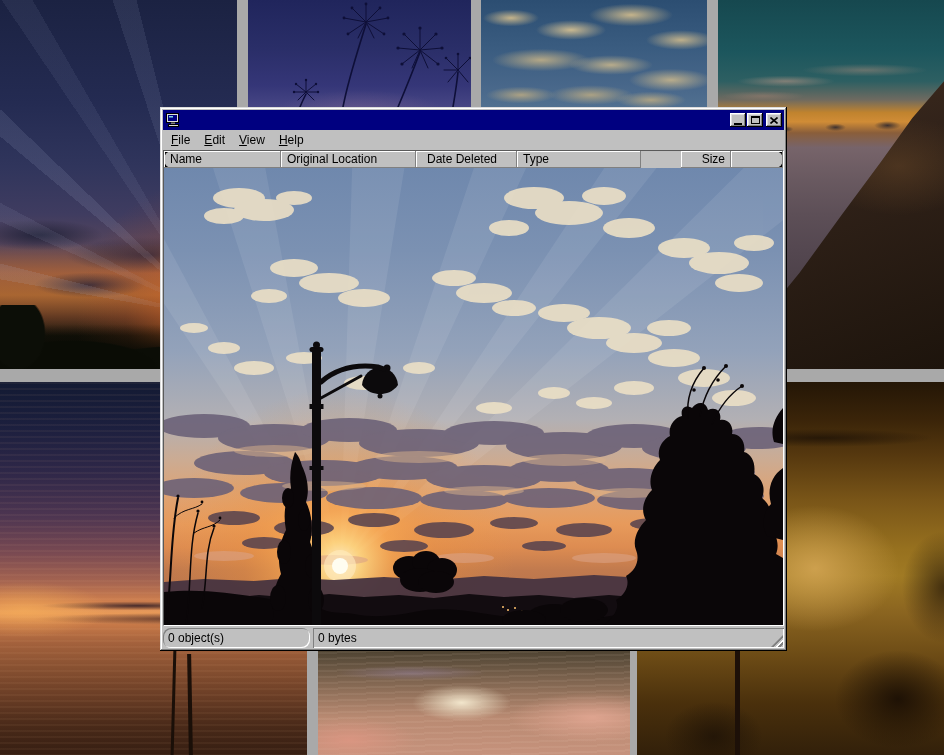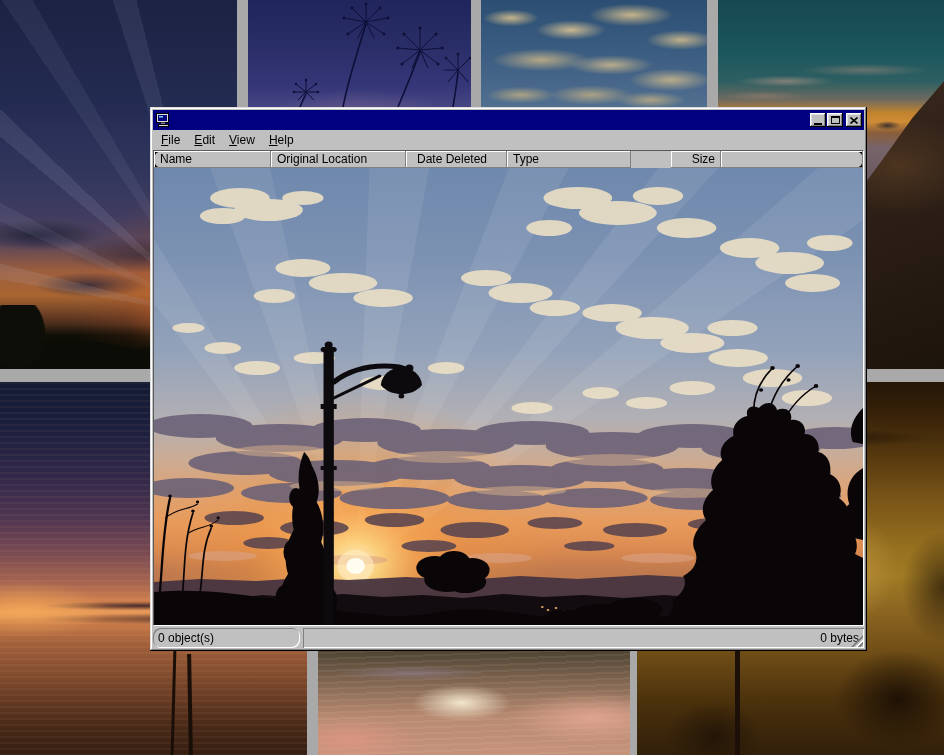--- a/index.html
+++ b/index.html
@@ -89,21 +89,21 @@
       radial-gradient(ellipse 120px 90px at 58% 50%, rgba(210,164,82,.9), rgba(210,164,82,0) 70%),
       radial-gradient(ellipse 150px 12px at 60% 15%, rgba(30,18,6,.8), rgba(0,0,0,0) 75%),
       radial-gradient(ellipse 90px 70px at 85% 85%, rgba(25,14,4,.9), rgba(0,0,0,0) 70%),
       radial-gradient(ellipse 70px 50px at 25% 95%, rgba(30,18,6,.8), rgba(0,0,0,0) 70%),
       radial-gradient(ellipse 60px 80px at 100% 55%, rgba(30,18,6,.7), rgba(0,0,0,0) 70%),
       linear-gradient(180deg, #241606 0%, #3a2409 10%, #57390f 20%, #7a5618 32%, #97711f 45%, #a07a24 52%, #8a6420 62%, #6b4a15 74%, #4a300c 86%, #32200a 100%);
   }
   .pole-c { left:98px; top:268px; width:5px; height:105px; background:#1d1008; }
 
   
-  .win95 { position:absolute; left:150px; top:107px; width:717px; height:544px;
+  .win95 { position:absolute; left:160px; top:107px; width:627px; height:544px;
     background:#c0c0c0; padding:3px; display:flex; flex-direction:column;
     box-shadow: inset -1px -1px 0 #000, inset 1px 1px 0 #dcdcdc, inset -2px -2px 0 #808080, inset 2px 2px 0 #fff;
     font-size:12px; color:#000; }
   .titlebar { height:20px; flex:0 0 20px; background:#000080; display:flex; align-items:center; padding:0 2px; }
   .tb-icon { width:16px; height:16px; flex:0 0 16px; }
   .tb-title { flex:1; color:#fff; font-weight:bold; padding-left:3px; white-space:nowrap; overflow:hidden; }
   .tb-btn { width:16px; height:14px; background:#c0c0c0; display:flex; align-items:center; justify-content:center; margin-left:1px;
     box-shadow: inset -1px -1px 0 #000, inset 1px 1px 0 #fff, inset -2px -2px 0 #808080, inset 2px 2px 0 #dfdfdf; }
   .tb-btn.close { margin-left:3px; }
   .glyph-min { width:8px; height:2px; background:#000; margin-top:7px; }
@@ -113,21 +113,21 @@
   .menu-item u { text-decoration:underline; }
   .listview { flex:1; display:flex; flex-direction:column; border:1px solid; border-color:#5a5a5a #fff #fff #5a5a5a; background:#000; min-height:0; }
   .header-row { height:17px; flex:0 0 17px; display:flex; background:#c0c0c0;border-radius:8px; }
   .header-cell { box-shadow: inset -1px -1px 0 #808080, inset 1px 1px 0 #fff; padding:1px 6px 0; white-space:nowrap; overflow:hidden; }
   .header-cell.right { text-align:right; }
   .photo-view { flex:1; position:relative; overflow:hidden; min-height:0; }
   .photo-view svg { display:block; width:100%; height:100%; }
   .statusbar { height:20px; flex:0 0 20px; margin-top:2px; display:flex; gap:3px; position:relative; }
   .status-panel { box-shadow: inset 1px 1px 0 #808080, inset -1px -1px 0 #fff; padding:3px 5px 0; white-space:nowrap; overflow:hidden; }
   .panel-objects { width:147px; flex:0 0 147px;border-radius:8px; }
-  .panel-bytes { flex:1;text-align:right; }
+  .panel-bytes { flex:1; }
   .grip { position:absolute; right:1px; bottom:1px; width:12px; height:12px;
     background: repeating-linear-gradient(135deg, rgba(0,0,0,0) 0 2px, #fff 2px 3px, #808080 3px 5px);
     clip-path: polygon(100% 0, 100% 100%, 0 100%); }
 </style>
 </head>
 <body>
 
 <div class="tile tile-tl"></div>
 <div class="tile tile-dill">
   <svg width="223" height="107" viewBox="0 0 223 107">

